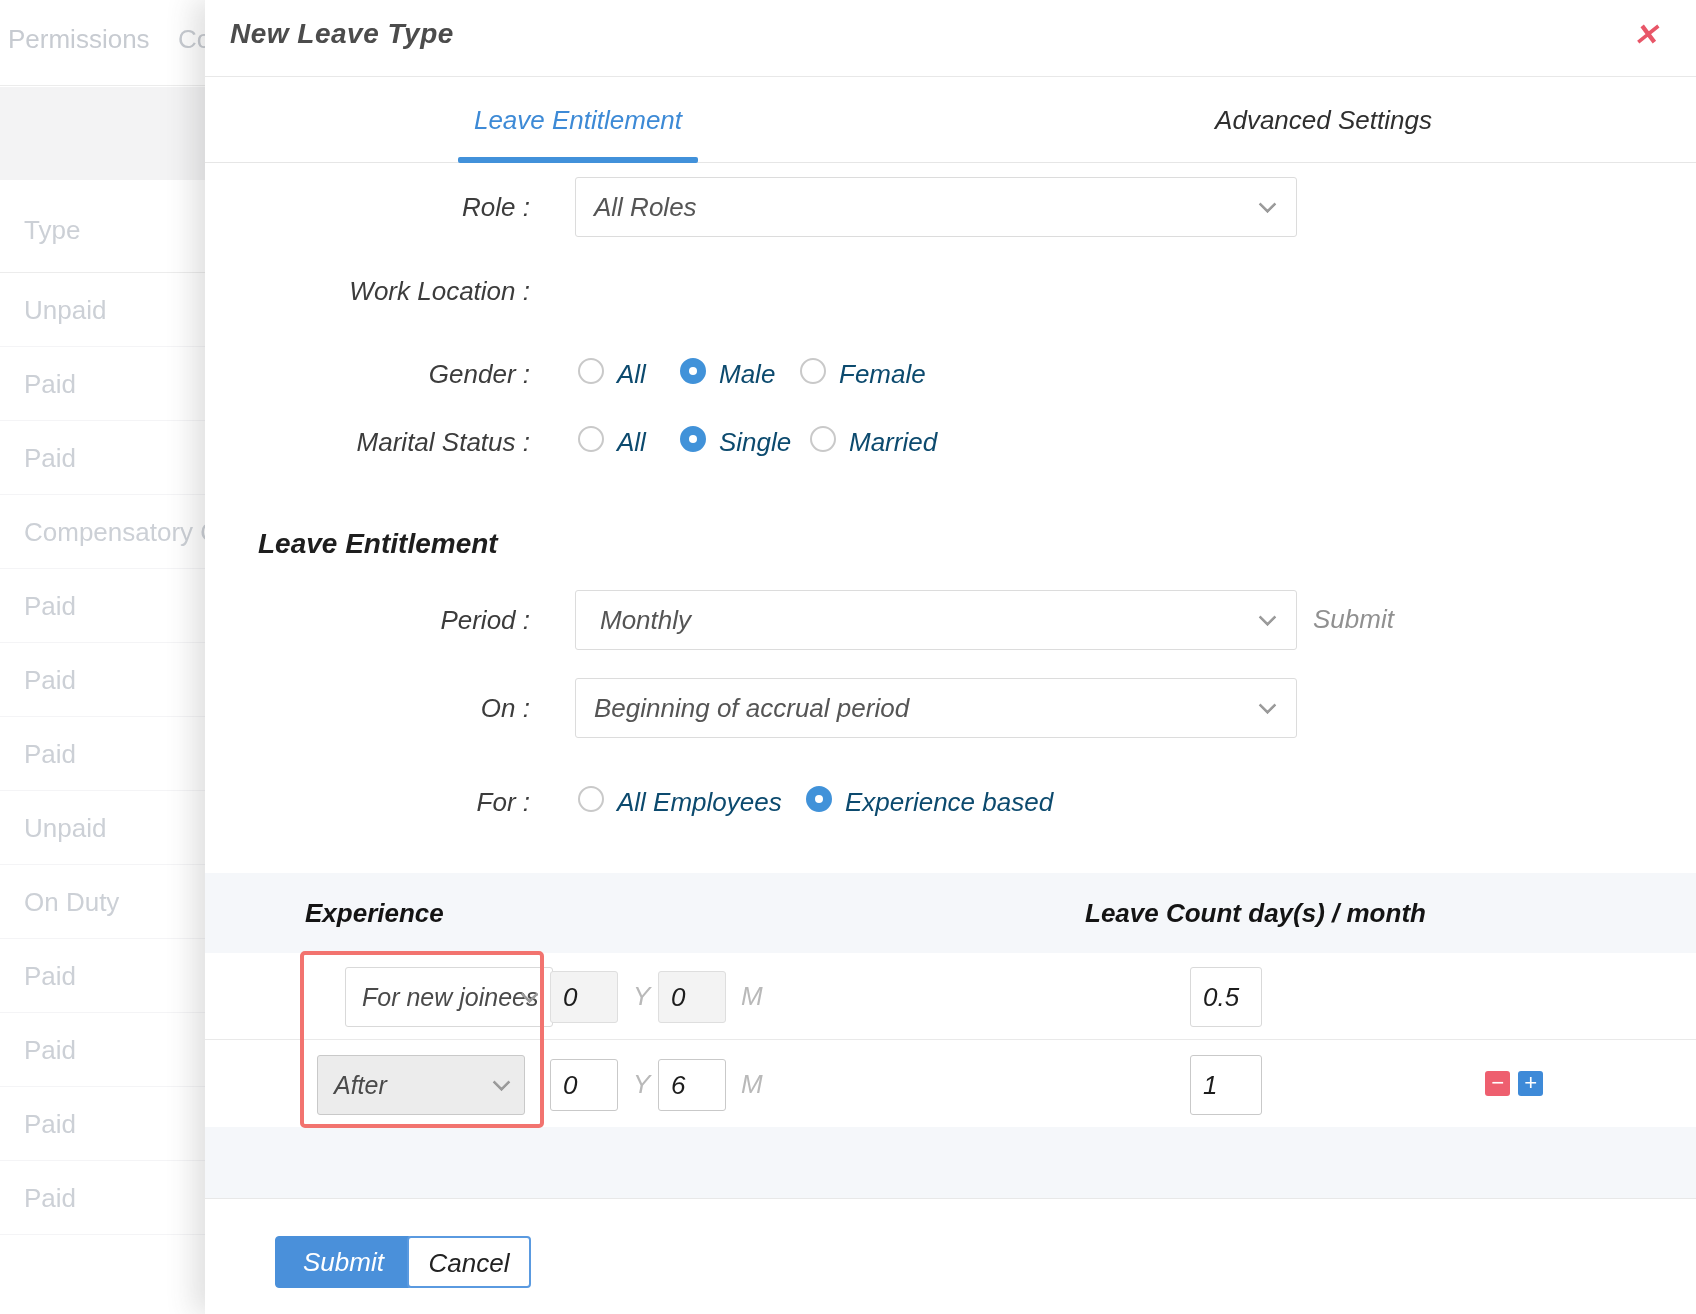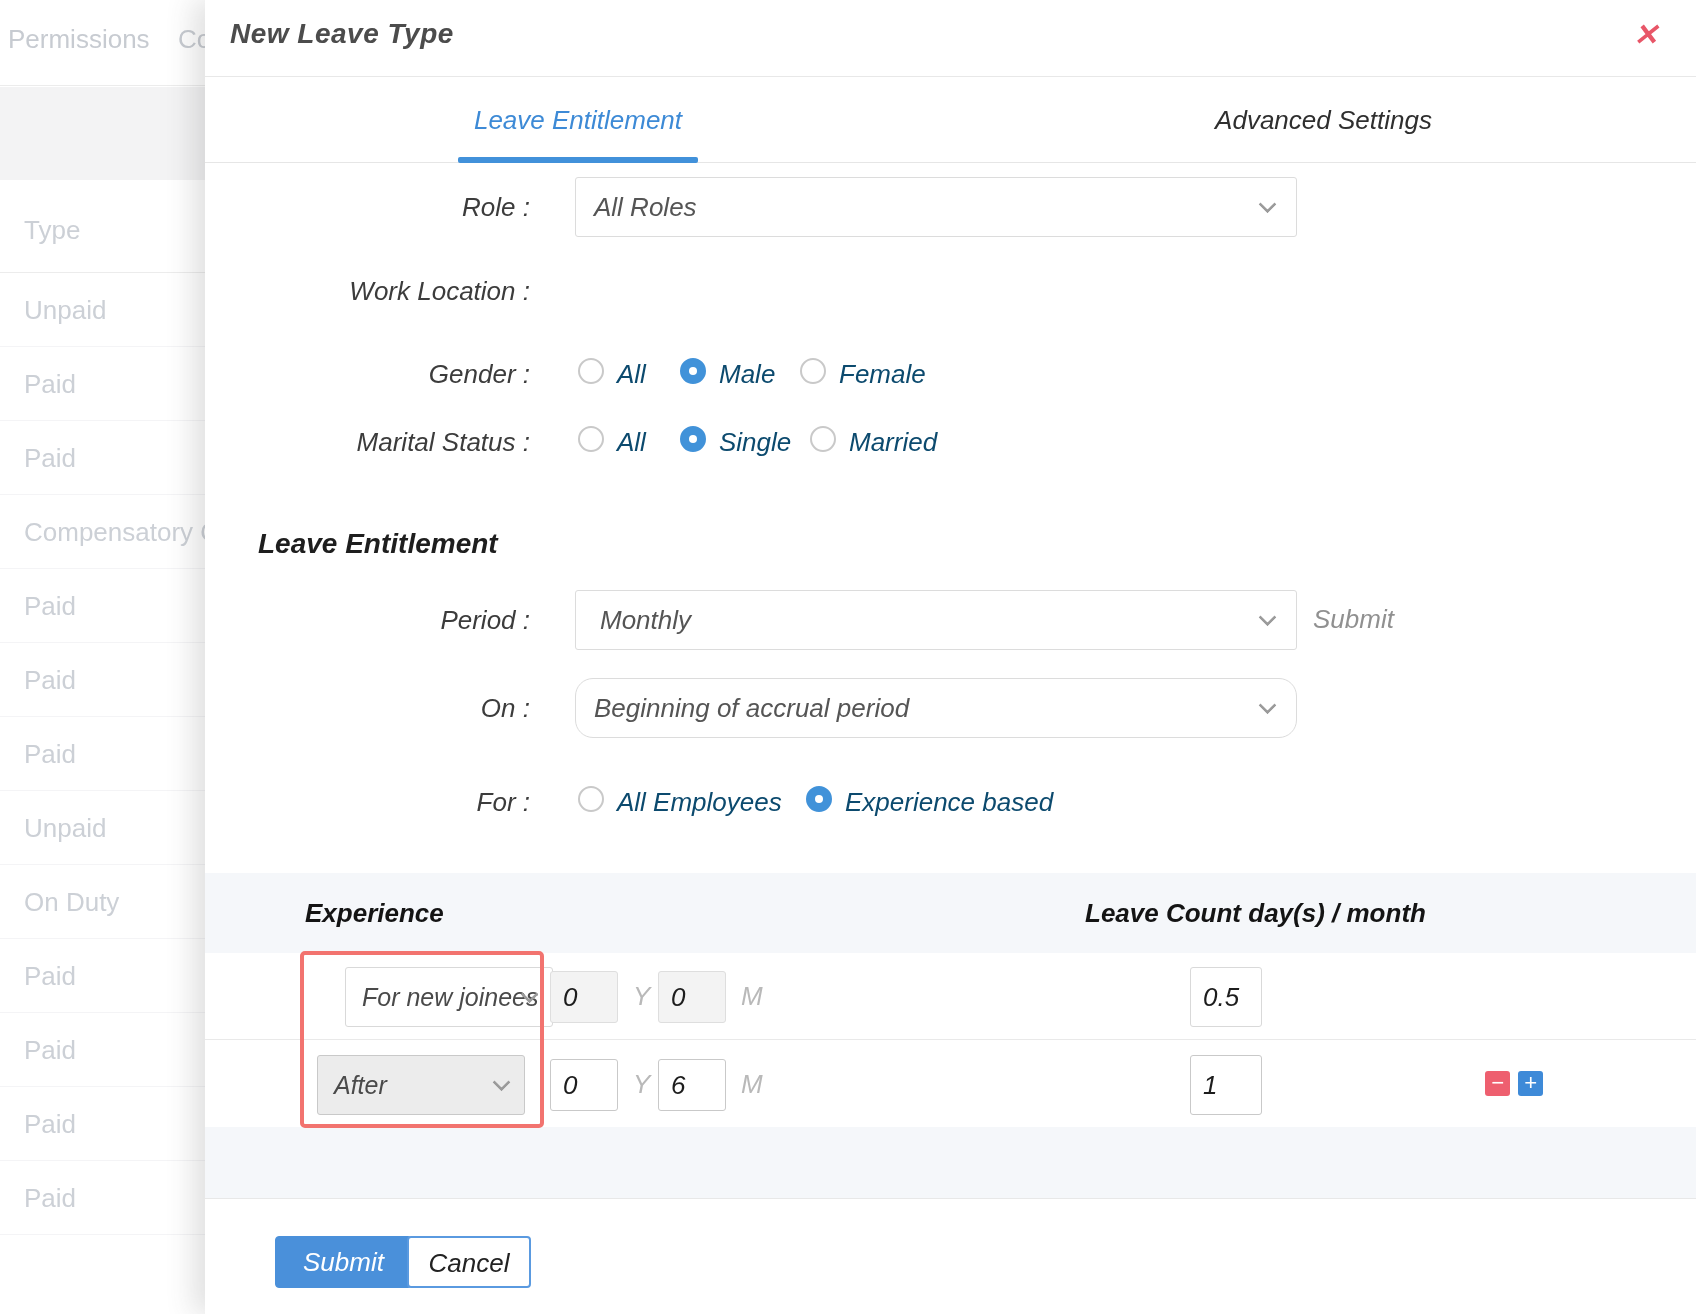--- a/index.html
+++ b/index.html
@@ -143,21 +143,21 @@
     <div class="sect-head">Leave Entitlement</div>
 
     <div class="flabel" style="top:605px;">Period :</div>
     <div class="fbox" style="top:590px;padding-left:24px;">
       <span>Monthly</span>
       <span class="chev"></span>
     </div>
     <div class="accrual">Submit</div>
 
     <div class="flabel" style="top:693px;">On :</div>
-    <div class="fbox" style="top:678px;border-radius:18px;">
+    <div class="fbox" style="top:678px;">
       <span>Beginning of accrual period</span>
       <span class="chev"></span>
     </div>
 
     <div class="flabel" style="top:787px;">For :</div>
     <span class="rad" style="left:373px; top:786px;"></span>
     <span class="rlabel" style="left:412px; top:787px;">All Employees</span>
     <span class="rad on" style="left:601px; top:786px;"></span>
     <span class="rlabel" style="left:640px; top:787px;">Experience based</span>
 

